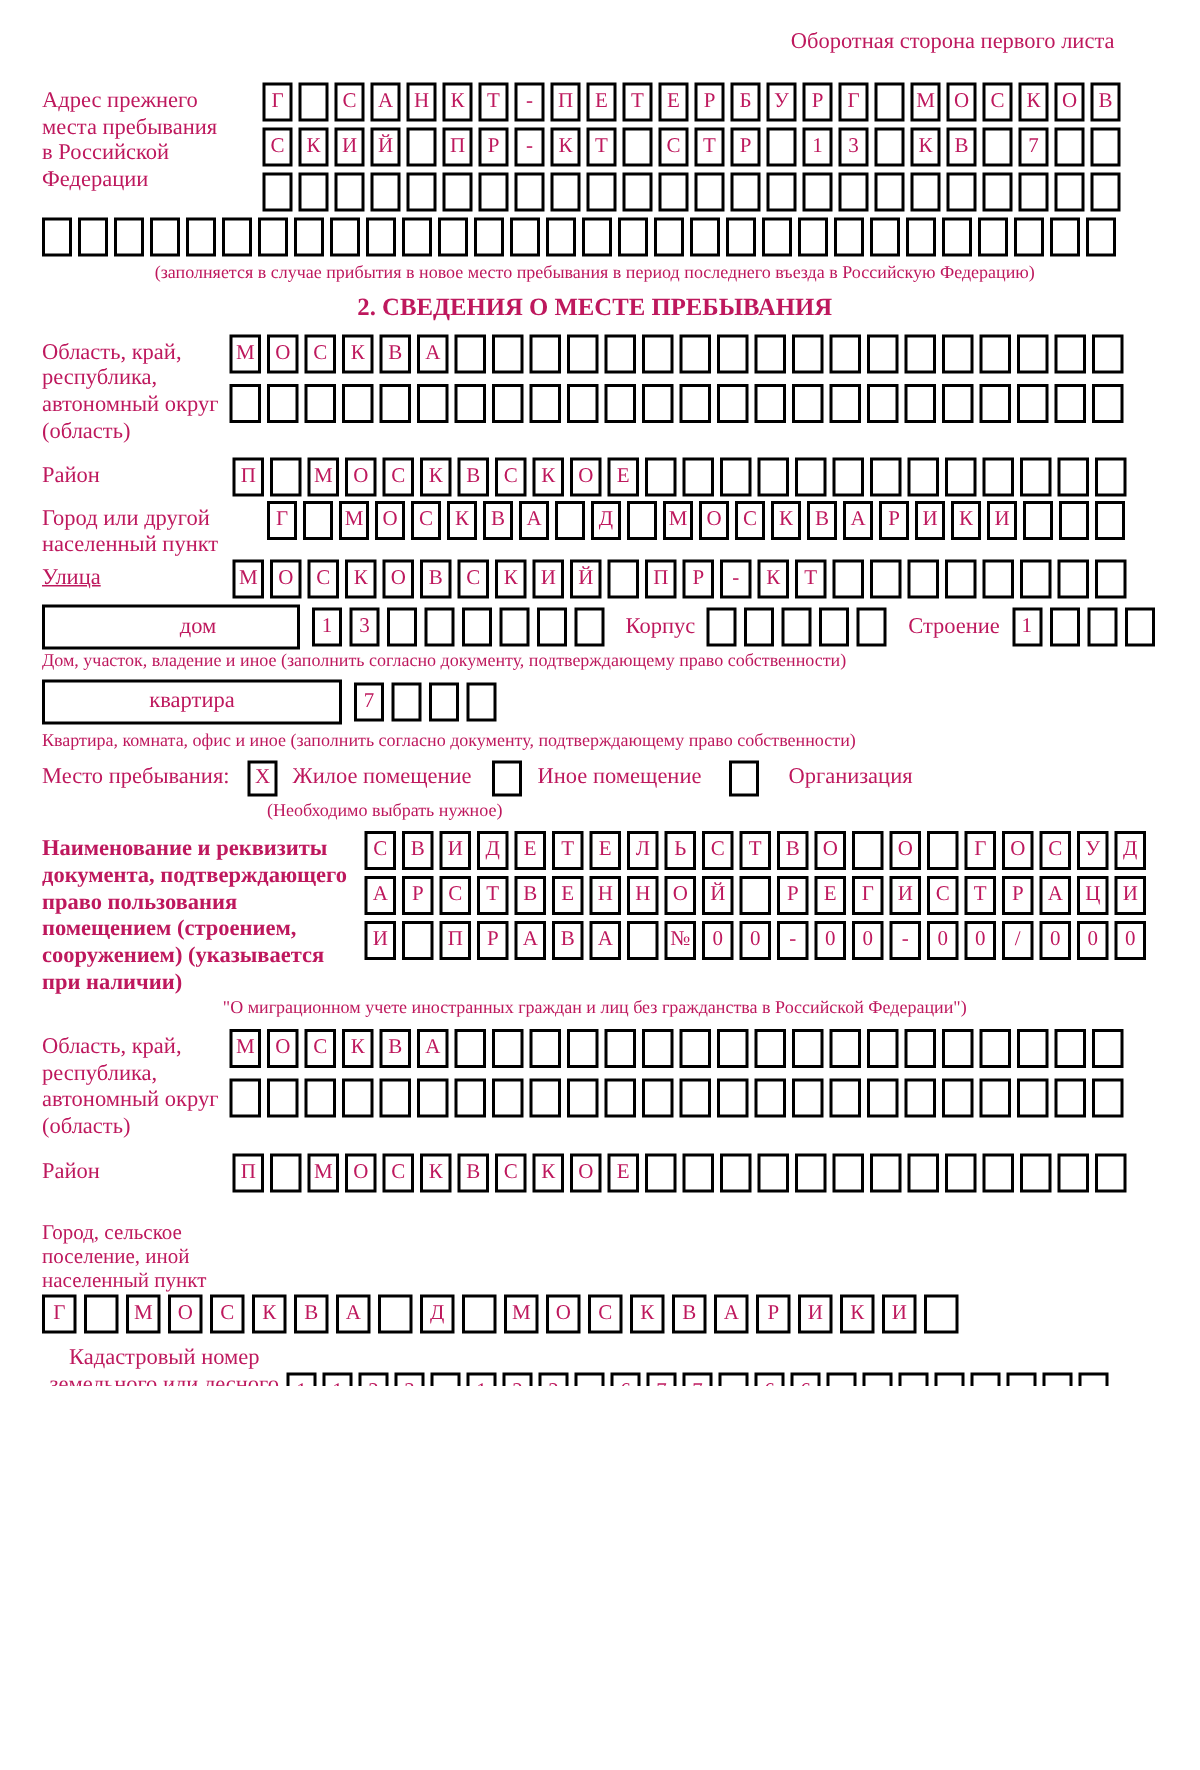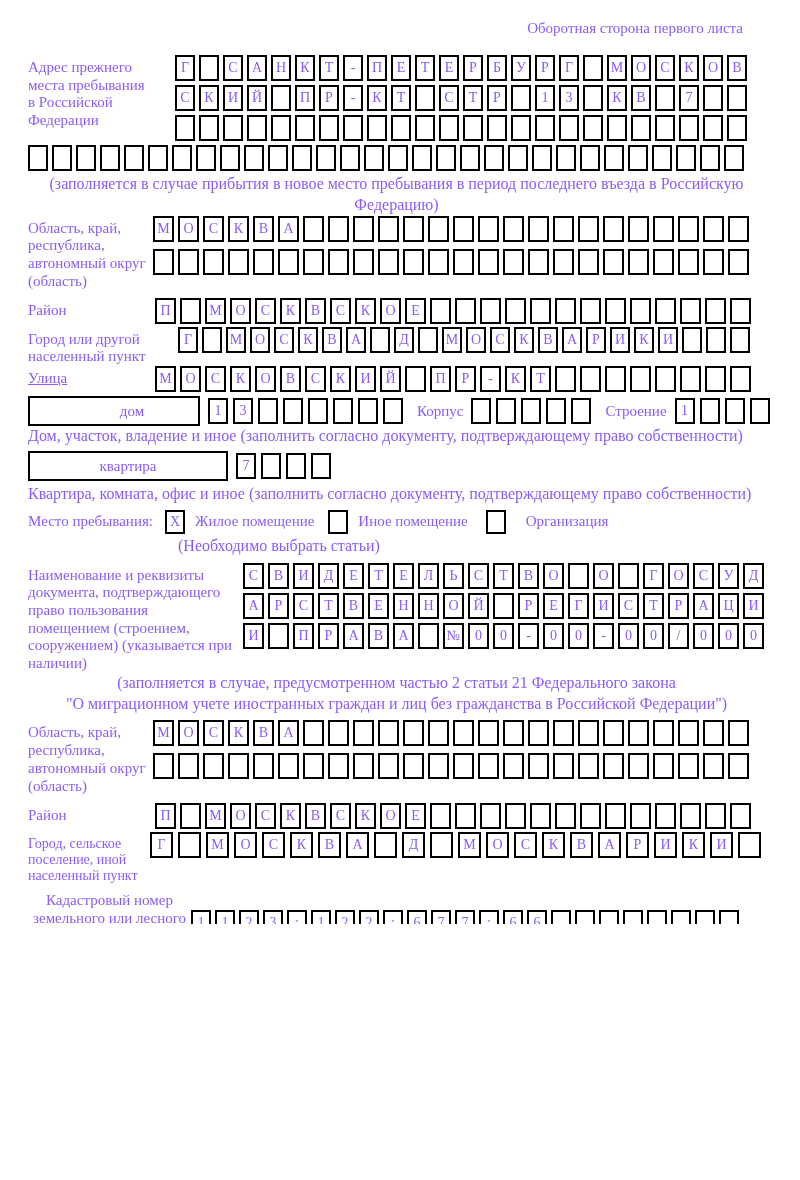--- a/index.html
+++ b/index.html
@@ -1,39 +1,39 @@
 <!DOCTYPE html>
 <html><head>
 <meta charset="utf-8">
 <style>
   * { box-sizing: border-box; margin: 0; padding: 0; }
   html,body { background:#fff; }
   .page {
     position: relative;
     width: 800px; height: 924px;
-    background: #fff; color: #8b5cf6;
+    background: #fff; color: #be185d;
     font-family: "Liberation Serif", serif;
     padding: 20px 35px 0 28px;
     overflow: hidden;
   }
   .corner { text-align: right; font-size: 15px; padding-right: 22px; margin-bottom: 18px; }
   .field { display: flex; align-items: flex-start; }
   .lbl { flex: none; font-size: 15px; line-height: 1.18; padding-top: 4px; }
   .rows { display: flex; flex-direction: column; gap: 4px; }
   .cells { display: flex; gap: 4px; }
   .cell {
     flex: none; width: 20px; height: 26px;
     border: 2px solid #000; background: #fff;
     display: flex; align-items: center; justify-content: center;
     font-size: 14px; line-height: 1;
   }
   .w21 .cell { width: 21px; }
   .w23 .cell { width: 23px; gap:5px; }
   .g5 { gap: 5px; }
-  .note { font-size: 16px; line-height: 1.3; }
+  .note { font-size: 12px; line-height: 1.3; }
   .center { text-align: center; }
   .sec-title { font-size: 16.5px; font-weight: bold; text-align: center; }
   .wide-box {
     flex: none; border: 2px solid #000; height: 30px;
     display: flex; align-items: center; justify-content: center;
     font-size: 15px; background: #fff;
   }
   .inline-row { display: flex; align-items: center; }
   .inline-lbl { font-size: 15px; }
   .stamp-wrap { width: 424px; margin-left: 343px; }
@@ -156,20 +156,21 @@
       <span class="cell"></span>
       <span class="cell"></span>
       <span class="cell"></span>
       <span class="cell"></span>
       <span class="cell"></span>
       <span class="cell"></span>
       <span class="cell"></span>
     </div>
   <div class="note center" style="margin-top:3px;">(заполняется в случае прибытия в новое место пребывания в период последнего въезда в Российскую Федерацию)</div>
 
+  <div class="sec-title" style="margin:5px 0 8px 0;">2. СВЕДЕНИЯ О МЕСТЕ ПРЕБЫВАНИЯ</div>
 
   <div class="field">
     <div class="lbl" style="width:125px;">Область, край, республика, автономный округ (область)</div>
     <div class="rows" style="gap:7px;">
       <div class="cells w21">
           <span class="cell">М</span>
           <span class="cell">О</span>
           <span class="cell">С</span>
           <span class="cell">К</span>
           <span class="cell">В</span>
@@ -355,24 +356,24 @@
 
   <div class="inline-row" style="margin-top:5px;">
     <div class="inline-lbl" style="margin-right:12px;">Место пребывания:</div>
     <span class="cell" style="height:24px;">X</span>
     <span class="inline-lbl" style="margin:0 14px 0 10px;">Жилое помещение</span>
     <span class="cell" style="height:24px;"></span>
     <span class="inline-lbl" style="margin:0 18px 0 10px;">Иное помещение</span>
     <span class="cell" style="height:24px;"></span>
     <span class="inline-lbl" style="margin-left:20px;">Организация</span>
   </div>
-  <div class="note" style="margin:2px 0 6px 150px;">(Необходимо выбрать статьи)</div>
+  <div class="note" style="margin:2px 0 6px 150px;">(Необходимо выбрать нужное)</div>
 
   <div class="field">
-    <div class="lbl" style="width:215px; padding-right:10px;">Наименование и реквизиты документа, подтверждающего право пользования помещением (строением, сооружением) (указывается при наличии)</div>
+    <div class="lbl" style="width:215px; padding-right:10px;font-weight:bold;">Наименование и реквизиты документа, подтверждающего право пользования помещением (строением, сооружением) (указывается при наличии)</div>
     <div class="rows">
       <div class="cells w21">
           <span class="cell">С</span>
           <span class="cell">В</span>
           <span class="cell">И</span>
           <span class="cell">Д</span>
           <span class="cell">Е</span>
           <span class="cell">Т</span>
           <span class="cell">Е</span>
           <span class="cell">Л</span>
@@ -432,21 +433,20 @@
           <span class="cell">0</span>
           <span class="cell">0</span>
           <span class="cell">/</span>
           <span class="cell">0</span>
           <span class="cell">0</span>
           <span class="cell">0</span>
         </div>
     </div>
   </div>
 
-  <div class="note center">(заполняется в случае, предусмотренном частью 2 статьи 21 Федерального закона</div>
   <div class="note center" style="margin-bottom:6px;">"О миграционном учете иностранных граждан и лиц без гражданства в Российской Федерации")</div>
 
   <div class="field">
     <div class="lbl" style="width:125px;">Область, край, республика, автономный округ (область)</div>
     <div class="rows" style="gap:7px;">
       <div class="cells w21">
           <span class="cell">М</span>
           <span class="cell">О</span>
           <span class="cell">С</span>
           <span class="cell">К</span>
@@ -523,21 +523,21 @@
         <span class="cell"></span>
         <span class="cell"></span>
         <span class="cell"></span>
         <span class="cell"></span>
         <span class="cell"></span>
         <span class="cell"></span>
         <span class="cell"></span>
       </div>
   </div>
 
-  <div class="field" style="margin-top:3px;">
+  <div class="field" style="margin-top:16px;flex-direction:column;">
     <div class="lbl" style="width:122px; font-size:14px; line-height:1.15;">Город, сельское поселение, иной населенный пункт</div>
     <div class="cells g5 w23">
         <span class="cell">Г</span>
         <span class="cell"></span>
         <span class="cell">М</span>
         <span class="cell">О</span>
         <span class="cell">С</span>
         <span class="cell">К</span>
         <span class="cell">В</span>
         <span class="cell">А</span>

